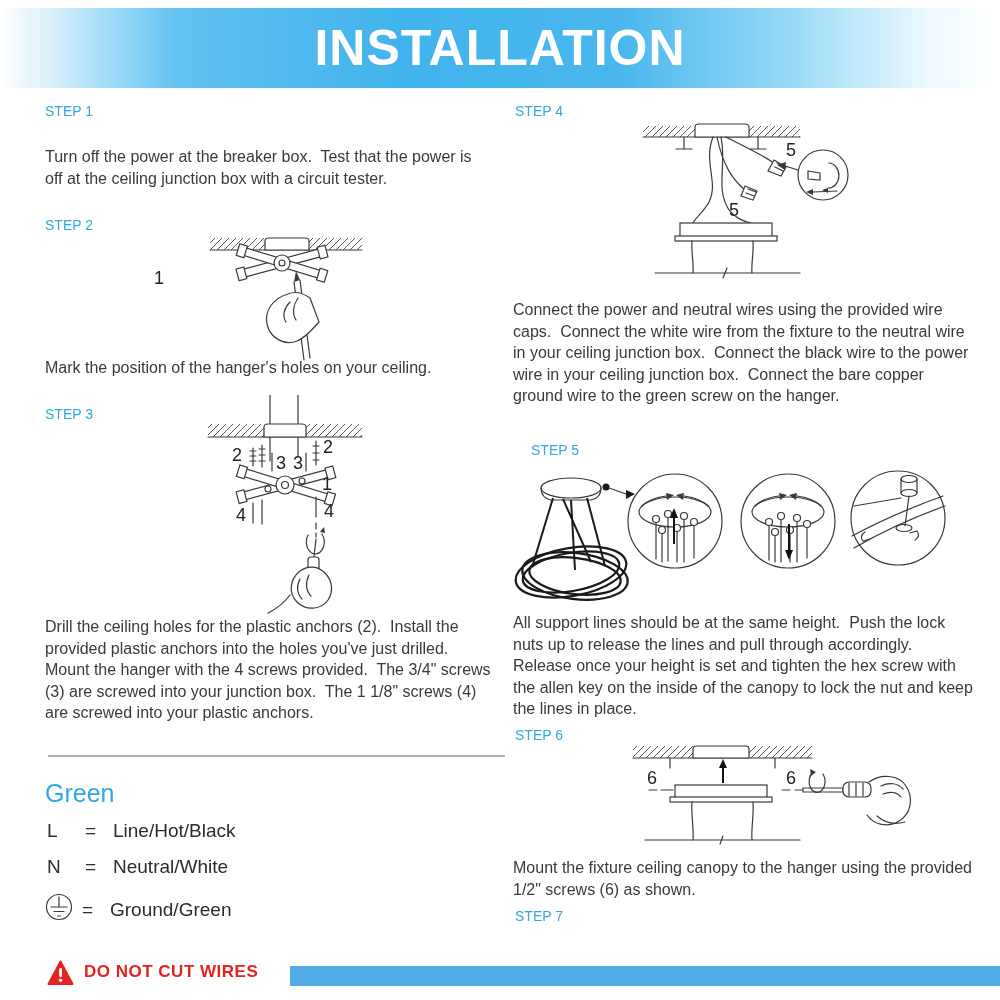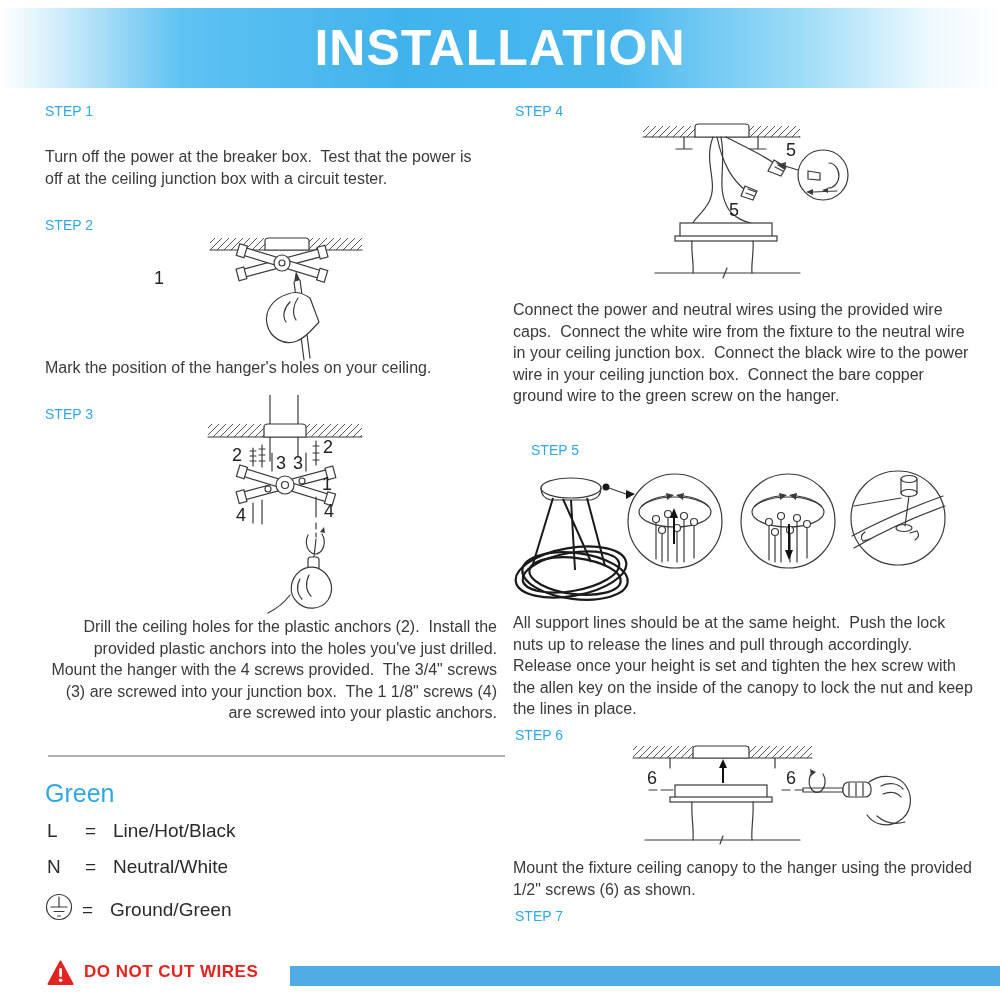--- a/index.html
+++ b/index.html
@@ -132,21 +132,21 @@
         <line x1="166" y1="144" x2="164" y2="162" class="dline"></line>
         <path d="M158,140 a9,12 0 1 0 14,-1" class="dline"></path>
         <path d="M170,137 l4,-5 l1,6 z" fill="#3a3a3a"></path>
         <rect x="158" y="162" width="11" height="16" rx="3" class="dfill"></rect>
         <path d="M150,176 c-10,8 -12,22 -3,31 c9,9 24,8 31,-2 c6,-9 4,-20 -3,-27 c-7,-7 -17,-8 -25,-2 z" class="dfill"></path>
         <path d="M150,184 c-4,7 -3,15 2,20 M159,180 c-4,8 -3,16 2,21 M140,200 c-6,8 -14,14 -22,18" class="dline"></path>
       </g>
     </svg>
   </div>
 
-  <div class="para" style="left:45px;top:616px;width:452px;text-align:right;">Drill the ceiling holes for the plastic anchors (2).  Install the provided plastic anchors into the holes you've just drilled.  Mount the hanger with the 4 screws provided.  The 3/4" screws (3) are screwed into your junction box.  The 1 1/8" screws (4) are screwed into your plastic anchors.</div>
+  <div class="para" style="left:45px;top:616px;width:452px;">Drill the ceiling holes for the plastic anchors (2).  Install the provided plastic anchors into the holes you've just drilled.  Mount the hanger with the 4 screws provided.  The 3/4" screws (3) are screwed into your junction box.  The 1 1/8" screws (4) are screwed into your plastic anchors.</div>
 
   <div class="divider"></div>
 
   <div class="legend-title">Green</div>
 
   <div class="legend-row" style="left:47px;top:820px;">
     <span class="legend-sym">L</span>
     <span class="legend-eq">=</span>
     <span>Line/Hot/Black</span>
   </div>

